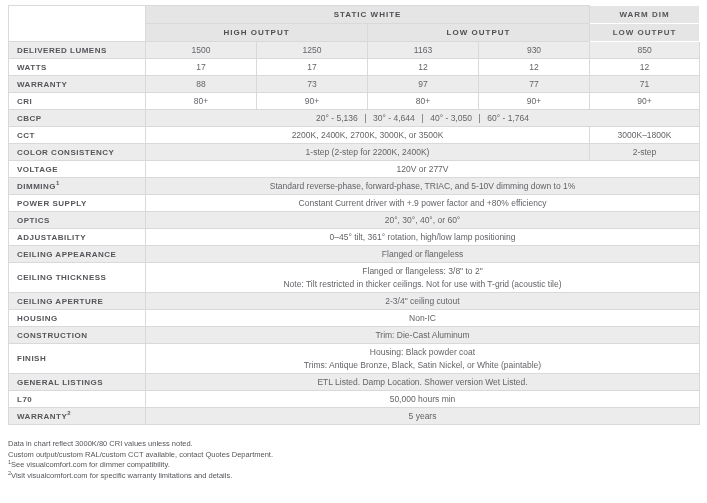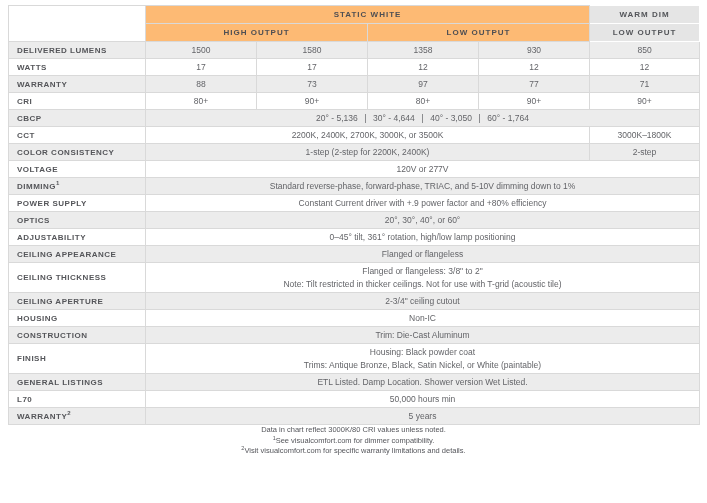--- a/index.html
+++ b/index.html
@@ -16,21 +16,21 @@
     border: 1px solid #d9d9d9;
     box-sizing: border-box;
     vertical-align: middle;
     overflow: hidden;
     white-space: nowrap;
   }
   
   .hrow th {
     height: 18px;
     font-size: 8px; font-weight: 700; letter-spacing: 1px;
-    color: #4e4f53; text-align: center; background: #fdba74;
+    color: #4e4f53; text-align: center; background: #e5e5e5;
   }
   .hrow th.warm {
     background: #e5e5e5; border-color: #ffffff; color: #54565a;
   }
   .hrow th.corner { background: #ffffff; }
   
   tbody th.rowlabel {
     text-align: left; padding: 0 6px 0 8px; height: 17px;
     font-size: 8px; font-weight: 700; letter-spacing: .5px;
     color: #55565a; background: inherit;
@@ -39,21 +39,21 @@
     text-align: center; padding: 0 6px; height: 17px;
     font-size: 8.5px; font-weight: 400; color: #636468;
     background: inherit;
   }
   tbody tr { background: #ffffff; }
   tbody tr.stripe { background: #ececec; }
   tbody td.dbl { height: 30px; white-space: normal; }
   tbody td.dbl .ln { line-height: 13px; font-size: 8.5px; }
   sup.mark { font-size: 6px; vertical-align: super; line-height: 0; }
   
-  .footnotes { margin-top: 0; text-align: center; }
+  .footnotes { margin-top: 14px; }
   .fn {
     font-size: 7.5px; line-height: 10.5px; color: #55565b;
     font-weight: 400;
   }
   .fn.bold { font-weight: 700; }
   .fn sup.mark { font-size: 5.5px; }
 </style>
 </head>
 <body>
 
@@ -76,22 +76,22 @@
       <tr class="hrow">
         <th colspan="2">HIGH OUTPUT</th>
         <th colspan="2">LOW OUTPUT</th>
         <th class="warm">LOW OUTPUT</th>
       </tr>
     </thead>
     <tbody id="spec-rows">
         <tr class="stripe">
           <th class="rowlabel"><span>DELIVERED LUMENS</span></th>
           <td>1500</td>
-          <td>1580</td>
-          <td>1358</td>
+          <td>1250</td>
+          <td>1163</td>
           <td>930</td>
           <td>850</td>
         </tr>
         <tr>
           <th class="rowlabel"><span>WATTS</span></th>
           <td>17</td>
           <td>17</td>
           <td>12</td>
           <td>12</td>
           <td>12</td>
@@ -186,16 +186,17 @@
         </tr>
         <tr class="stripe">
           <th class="rowlabel"><span>WARRANTY</span><sup class="mark">2</sup></th>
           <td colspan="5">5 years</td>
         </tr>
       </tbody>
   </table>
 
   <div class="footnotes" id="footnotes">
       <div class="fn"><span>Data in chart reflect 3000K/80 CRI values unless noted.</span></div>
+      <div class="fn"><span>Custom output/custom RAL/custom CCT available, contact Quotes Department.</span></div>
       <div class="fn"><sup class="mark">1</sup><span>See visualcomfort.com for dimmer compatibility.</span></div>
       <div class="fn"><sup class="mark">2</sup><span>Visit visualcomfort.com for specific warranty limitations and details.</span></div>
     </div>
 </div>
 
 </body></html>

